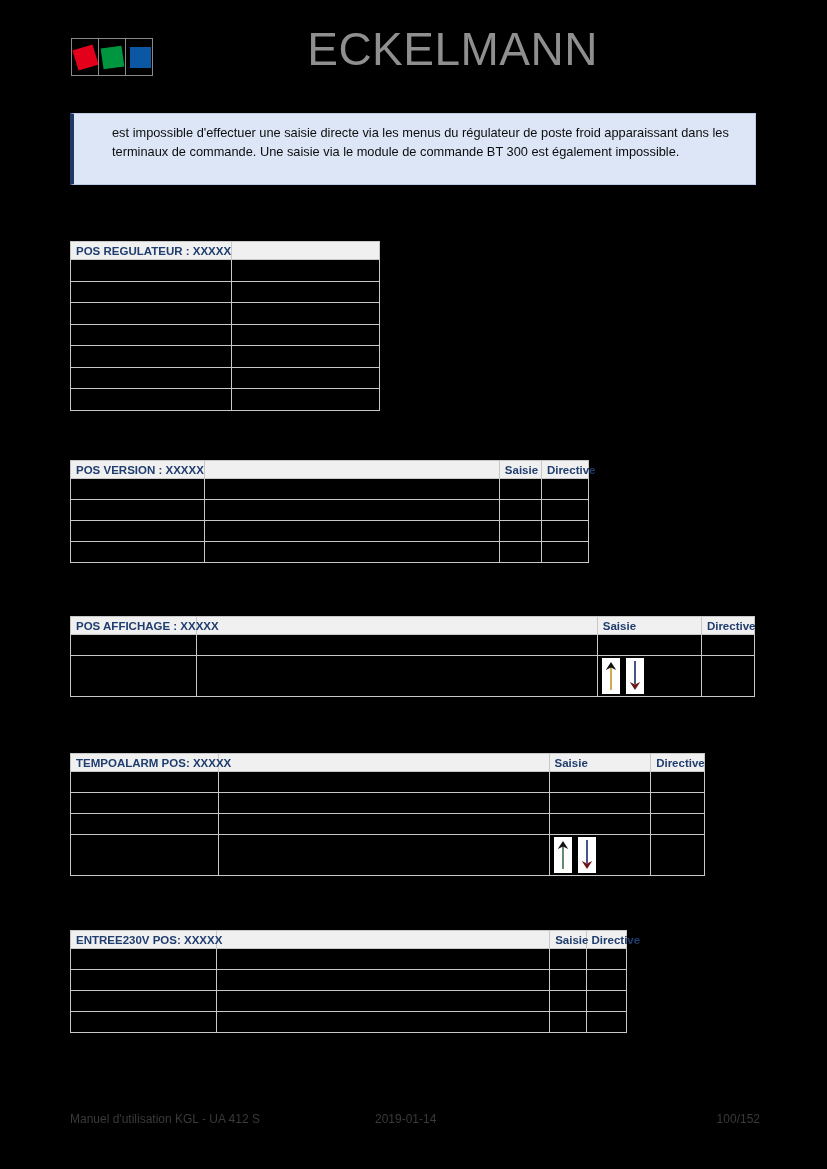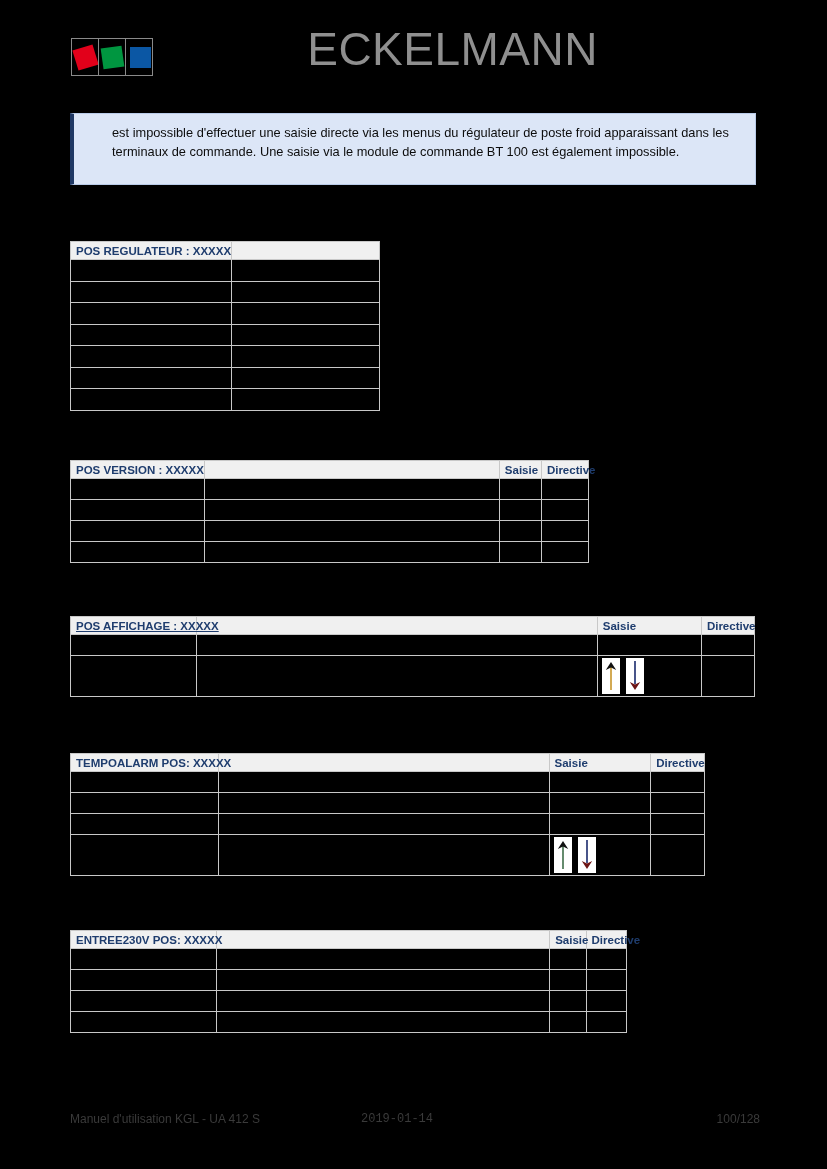--- a/index.html
+++ b/index.html
@@ -123,21 +123,21 @@
   
   #table-pos-version { left: 70px; top: 460px; width: 519px; }
   #table-pos-version thead th:nth-child(1) { width: 134px; }
   #table-pos-version thead th:nth-child(2) { width: 294px; }
   #table-pos-version thead th:nth-child(3) { width: 42px; }
   #table-pos-version thead th:nth-child(4) { width: 47px; }
   #table-pos-version tbody td { height: 20px; }
 
   
   #table-pos-affichage { left: 70px; top: 616px; width: 685px; }
-  #table-pos-affichage thead th:nth-child(1) { width: 121px; text-decoration: underline; }
+  #table-pos-affichage thead th:nth-child(1) { width: 121px; }
   #table-pos-affichage thead th:nth-child(2) { width: 385px; }
   #table-pos-affichage thead th:nth-child(3) { width: 100px; }
   #table-pos-affichage thead th:nth-child(4) { width: 51px; }
 
   
   #table-tempoalarm { left: 70px; top: 753px; width: 635px; }
   #table-tempoalarm thead th:nth-child(1) { width: 146px; }
   #table-tempoalarm thead th:nth-child(2) { width: 325px; }
   #table-tempoalarm thead th:nth-child(3) { width: 100px; }
   #table-tempoalarm thead th:nth-child(4) { width: 53px; }
@@ -170,21 +170,21 @@
   #footer {
     position: absolute;
     left: 70px;
     top: 1112px;
     width: 690px;
     height: 20px;
     color: #3a3a3a;
     font-size: 12px;
   }
   #footer-doc   { position: absolute; left: 0;    top: 0; white-space: nowrap; }
-  #footer-date  { position: absolute; left: 291px; top: 0; white-space: nowrap; font-family: Liberation Mono, monospace; }
+  #footer-date  { position: absolute; left: 305px; top: 0; white-space: nowrap; }
   #footer-page  { position: absolute; right: 0;   top: 0; white-space: nowrap; }
 </style>
 </head>
 <body>
 
 <div id="header">
 
   <div id="logo-mark">
     <span class="logo-cell">
       <span class="logo-sq sq-red"></span>
@@ -194,21 +194,21 @@
     </span>
     <span class="logo-cell">
       <span class="logo-sq sq-blue"></span>
     </span>
   </div>
 
   <div id="brand-wordmark">ECKELMANN</div>
 </div>
 
 <div id="note-box">
-  <p id="note-text">est impossible d'effectuer une saisie directe via les menus du régulateur de poste froid apparaissant dans les terminaux de commande. Une saisie via le module de commande BT 100 est également impossible.</p>
+  <p id="note-text">est impossible d'effectuer une saisie directe via les menus du régulateur de poste froid apparaissant dans les terminaux de commande. Une saisie via le module de commande BT 300 est également impossible.</p>
 </div>
 
 <table class="param-table" id="table-pos-regulateur">
   <thead>
     <tr>
       <th>POS REGULATEUR : XXXXX</th>
       <th class="th-blank"></th>
     </tr>
   </thead>
   <tbody>
@@ -401,14 +401,14 @@
         <td></td>
         <td></td>
         <td></td>
     </tr>
   </tbody>
 </table>
 
 <div id="footer">
   <span id="footer-doc">Manuel d'utilisation KGL - UA 412 S</span>
   <span id="footer-date">2019-01-14</span>
-  <span id="footer-page">100/128</span>
+  <span id="footer-page">100/152</span>
 </div>
 
 </body></html>

